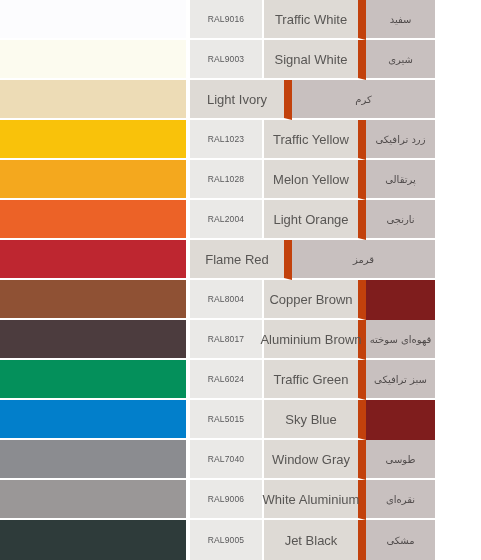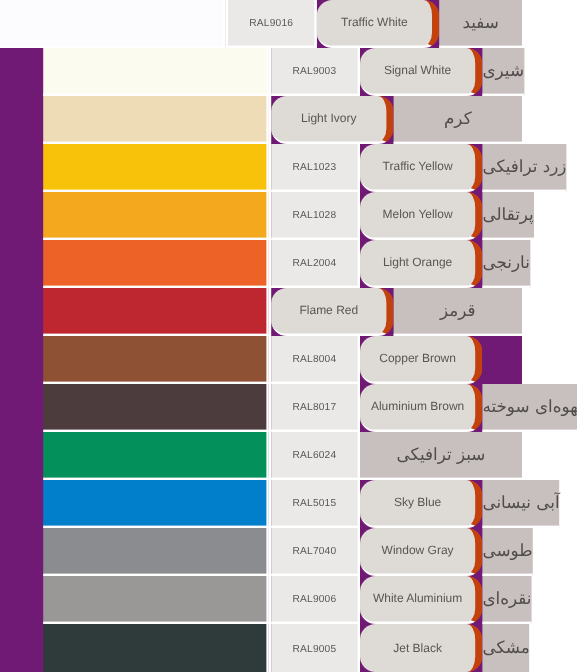--- a/index.html
+++ b/index.html
@@ -13,34 +13,33 @@
     background: #ffffff;
     font-family: "Liberation Sans", "DejaVu Sans", sans-serif;
     overflow: hidden;
   }
 
   #color-table {
     width: 435px;
     height: 560px;
     display: flex;
     flex-direction: column;
-    background: #701a75;
+    background: #7f1d1d;
   }
 
   .color-row {
     display: flex;
     flex-direction: row;
     align-items: stretch;
     height: 40px;
     margin-bottom: 0px;
     box-sizing: border-box;
   }
   .color-row + .color-row {
     margin-top: 0;
-    margin-left: 36px;
   }
 
   
   .swatch-cell {
     width: 188px;
     flex: 0 0 188px;
     box-sizing: border-box;
     border-bottom: 2px solid #ffffff;
     border-right: 2px solid #ffffff;
   }
@@ -68,37 +67,36 @@
     border-right: 2px solid #ffffff;
     white-space: nowrap;
   }
 
   
   .name-cell {
     width: 102px;
     flex: 0 0 102px;
     background: #dedad5;
     color: #585654;
-    font-size: 10px;
+    font-size: 13px;
     display: flex;
     align-items: center;
     justify-content: center;
     box-sizing: border-box;
     border-bottom: 2px solid #ffffff;
-    border-right: 6px solid #c2410c;
+    border-right: 8px solid #c2410c;
     white-space: nowrap;
-    border-radius: 13px;
   }
 
   
   .fa-cell {
     flex: 1 1 auto;
     background: #c8c0bf;
     color: #514c4c;
-    font-size: 14px;
+    font-size: 10px;
     display: flex;
     align-items: center;
     justify-content: center;
     direction: rtl;
     box-sizing: border-box;
     border-bottom: 2px solid #ffffff;
     white-space: nowrap;
     font-family: "DejaVu Sans", "Liberation Sans", sans-serif;
   }
 
@@ -170,28 +168,28 @@
       <div class="swatch-cell" style="background-color: rgb(76, 60, 62);"></div>
       <div class="gap-cell"></div>
       <div class="code-cell">RAL8017</div>
       <div class="name-cell">Aluminium Brown</div>
       <div class="fa-cell">قهوه‌ای سوخته</div>
     </div>
     <div class="color-row">
       <div class="swatch-cell" style="background-color: rgb(4, 144, 91);"></div>
       <div class="gap-cell"></div>
       <div class="code-cell">RAL6024</div>
+      <div class="name-cell">Traffic Green</div>
       <div class="fa-cell">سبز ترافیکی</div>
     </div>
     <div class="color-row">
       <div class="swatch-cell" style="background-color: rgb(2, 127, 203);"></div>
       <div class="gap-cell"></div>
       <div class="code-cell">RAL5015</div>
       <div class="name-cell">Sky Blue</div>
-      <div class="fa-cell">آبی نیسانی</div>
     </div>
     <div class="color-row">
       <div class="swatch-cell" style="background-color: rgb(139, 140, 144);"></div>
       <div class="gap-cell"></div>
       <div class="code-cell">RAL7040</div>
       <div class="name-cell">Window Gray</div>
       <div class="fa-cell">طوسی</div>
     </div>
     <div class="color-row">
       <div class="swatch-cell" style="background-color: rgb(154, 151, 151);"></div>

